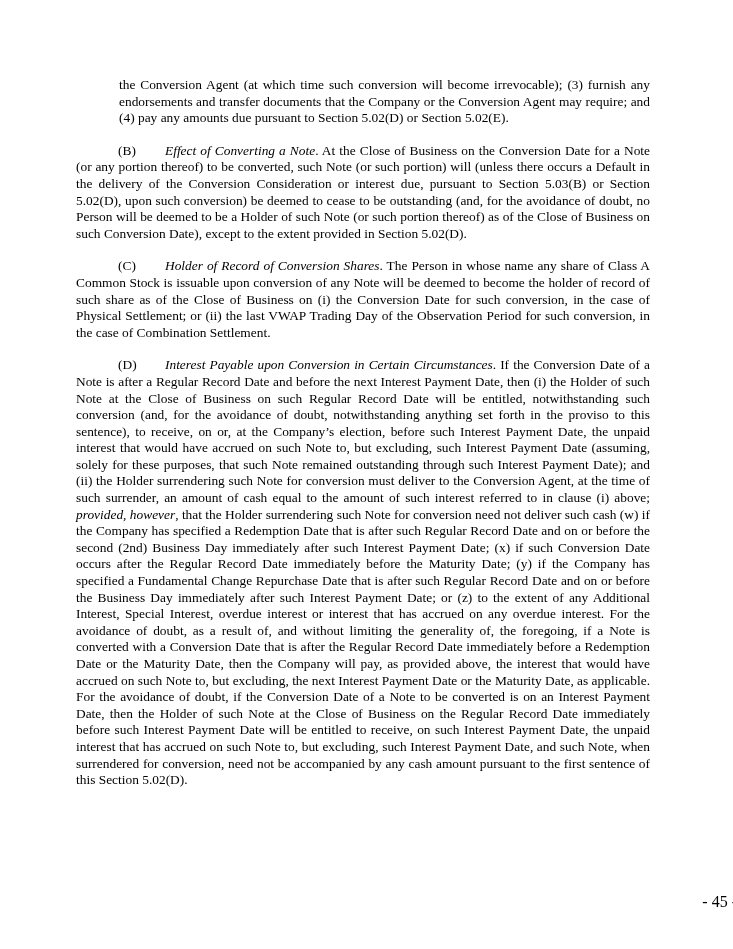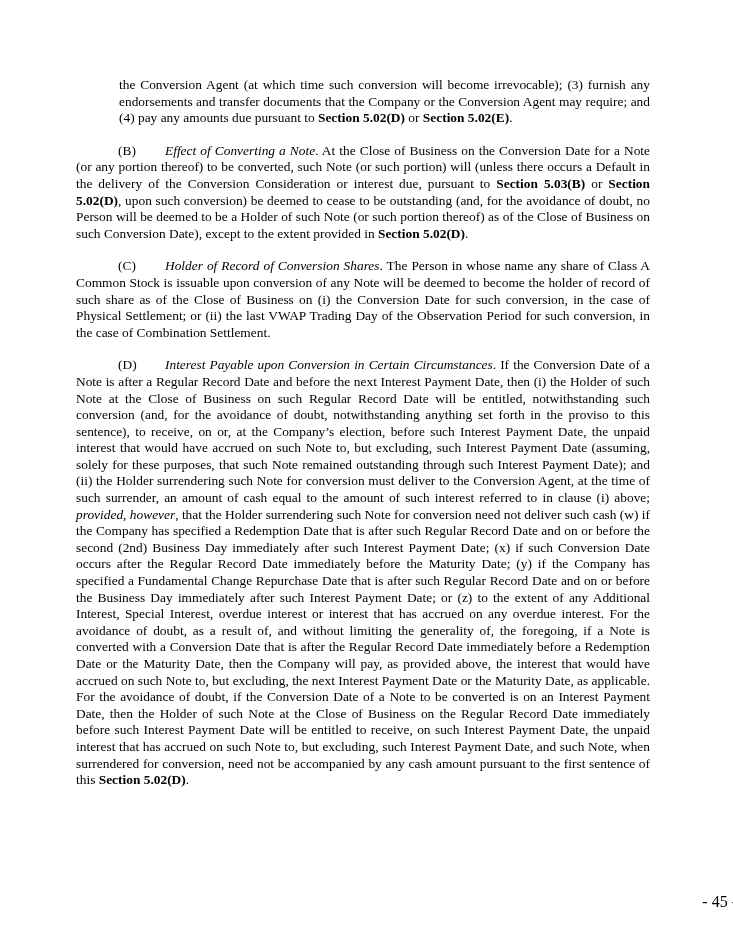--- a/index.html
+++ b/index.html
@@ -20,21 +20,21 @@
     left: 76px; top: 77px;
     width: 574px;
     font-size: 13.4px;
     line-height: 16.6px;
     text-align: justify;
   }
   .para { margin: 0 0 16px 0; text-indent: 42px; }
   .para.continuation { margin-left: 43px; text-indent: 0; width: 531px; }
   .para-label { display: inline-block; width: 47px; text-indent: 0; }
   .run-normal { font-style: normal; font-weight: normal; margin-top: 28px; }
-  .run-bold   { font-weight: bold; }
+  .run-bold   { font-weight: normal; }
   .run-italic { font-style: italic; margin-top: 43px; }
   .page-number {
     position: absolute;
     left: 4px; top: 893px;
     width: 733px;
     text-align: right;
     font-size: 16px;
   }
 </style>
 </head>

